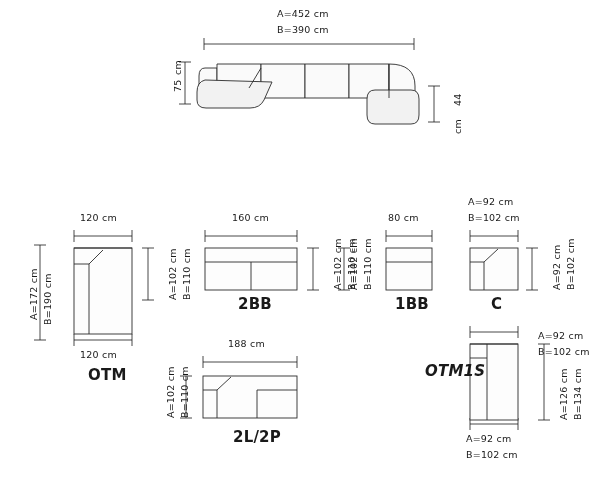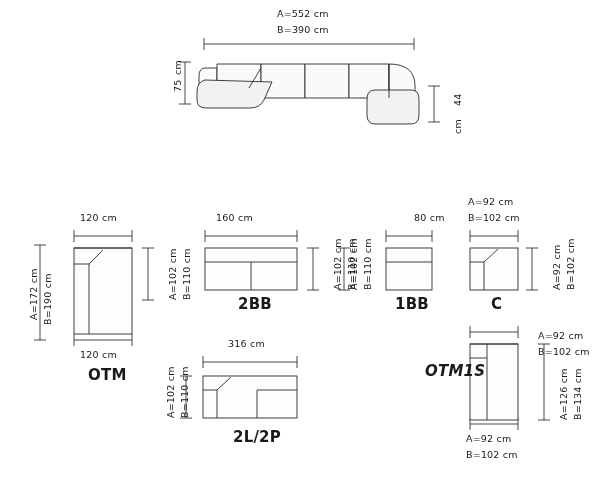--- a/index.html
+++ b/index.html
@@ -125,52 +125,52 @@
     <path class="ln" d="M518 326 L518 338"></path>
     <path class="ln" d="M470 424 L518 424"></path>
     <path class="ln" d="M470 418 L470 430"></path>
     <path class="ln" d="M518 418 L518 430"></path>
     <rect class="fillbox" x="470" y="344" width="48" height="76"></rect>
     <path class="thin" d="M470 344 L518 344"></path>
     <path class="thin" d="M487 344 L487 420"></path>
     <path class="thin" d="M487 358 L470 358"></path>
   </svg>
 
-  <div class="lbl" style="left:277px;top:8px;">A=552 cm</div>
+  <div class="lbl" style="left:277px;top:8px;">A=452 cm</div>
   <div class="lbl" style="left:277px;top:24px;">B=390 cm</div>
   <div class="lbl rot90" style="left:172px;top:92px;">75</div>
   <div class="lbl rot90" style="left:172px;top:75px;">cm</div>
   <div class="lbl rot90" style="left:452px;top:106px;">44</div>
   <div class="lbl rot90" style="left:452px;top:134px;">cm</div>
 
   <div class="lbl" style="left:80px;top:212px;">120 cm</div>
   <div class="lbl rot90" style="left:28px;top:320px;">A=172 cm</div>
   <div class="lbl rot90" style="left:42px;top:325px;">B=190 cm</div>
   <div class="lbl rot90" style="left:167px;top:300px;">A=102 cm</div>
   <div class="lbl rot90" style="left:181px;top:300px;">B=110 cm</div>
   <div class="lbl" style="left:80px;top:349px;">120 cm</div>
   <div class="lbl b" style="left:88px;top:366px;">OTM</div>
 
-  <div class="lbl" style="left:216px;top:212px;">160 cm</div>
+  <div class="lbl" style="left:232px;top:212px;">160 cm</div>
   <div class="lbl rot90" style="left:332px;top:290px;">A=102 cm</div>
   <div class="lbl rot90" style="left:346px;top:290px;">B=110 cm</div>
   <div class="lbl b" style="left:238px;top:295px;">2BB</div>
 
-  <div class="lbl" style="left:388px;top:212px;margin-left:26px;">80 cm</div>
+  <div class="lbl" style="left:388px;top:212px;">80 cm</div>
   <div class="lbl rot90" style="left:348px;top:290px;">A=102 cm</div>
   <div class="lbl rot90" style="left:362px;top:290px;">B=110 cm</div>
   <div class="lbl b" style="left:395px;top:295px;text-align:center;">1BB</div>
 
   <div class="lbl" style="left:468px;top:196px;">A=92 cm</div>
   <div class="lbl" style="left:468px;top:212px;">B=102 cm</div>
   <div class="lbl rot90" style="left:551px;top:290px;">A=92 cm</div>
   <div class="lbl rot90" style="left:565px;top:290px;">B=102 cm</div>
   <div class="lbl b" style="left:491px;top:295px;">C</div>
 
-  <div class="lbl" style="left:228px;top:338px;">316 cm</div>
+  <div class="lbl" style="left:228px;top:338px;">188 cm</div>
   <div class="lbl rot90" style="left:165px;top:418px;">A=102 cm</div>
   <div class="lbl rot90" style="left:179px;top:418px;">B=110 cm</div>
   <div class="lbl b" style="left:233px;top:428px;">2L/2P</div>
 
   <div class="lbl b" style="left:425px;top:362px;font-style:italic;">OTM1S</div>
   <div class="lbl rot90" style="left:558px;top:420px;">A=126 cm</div>
   <div class="lbl rot90" style="left:572px;top:420px;">B=134 cm</div>
   <div class="lbl" style="left:538px;top:330px;">A=92 cm</div>
   <div class="lbl" style="left:538px;top:346px;">B=102 cm</div>
   <div class="lbl" style="left:466px;top:433px;">A=92 cm</div>

